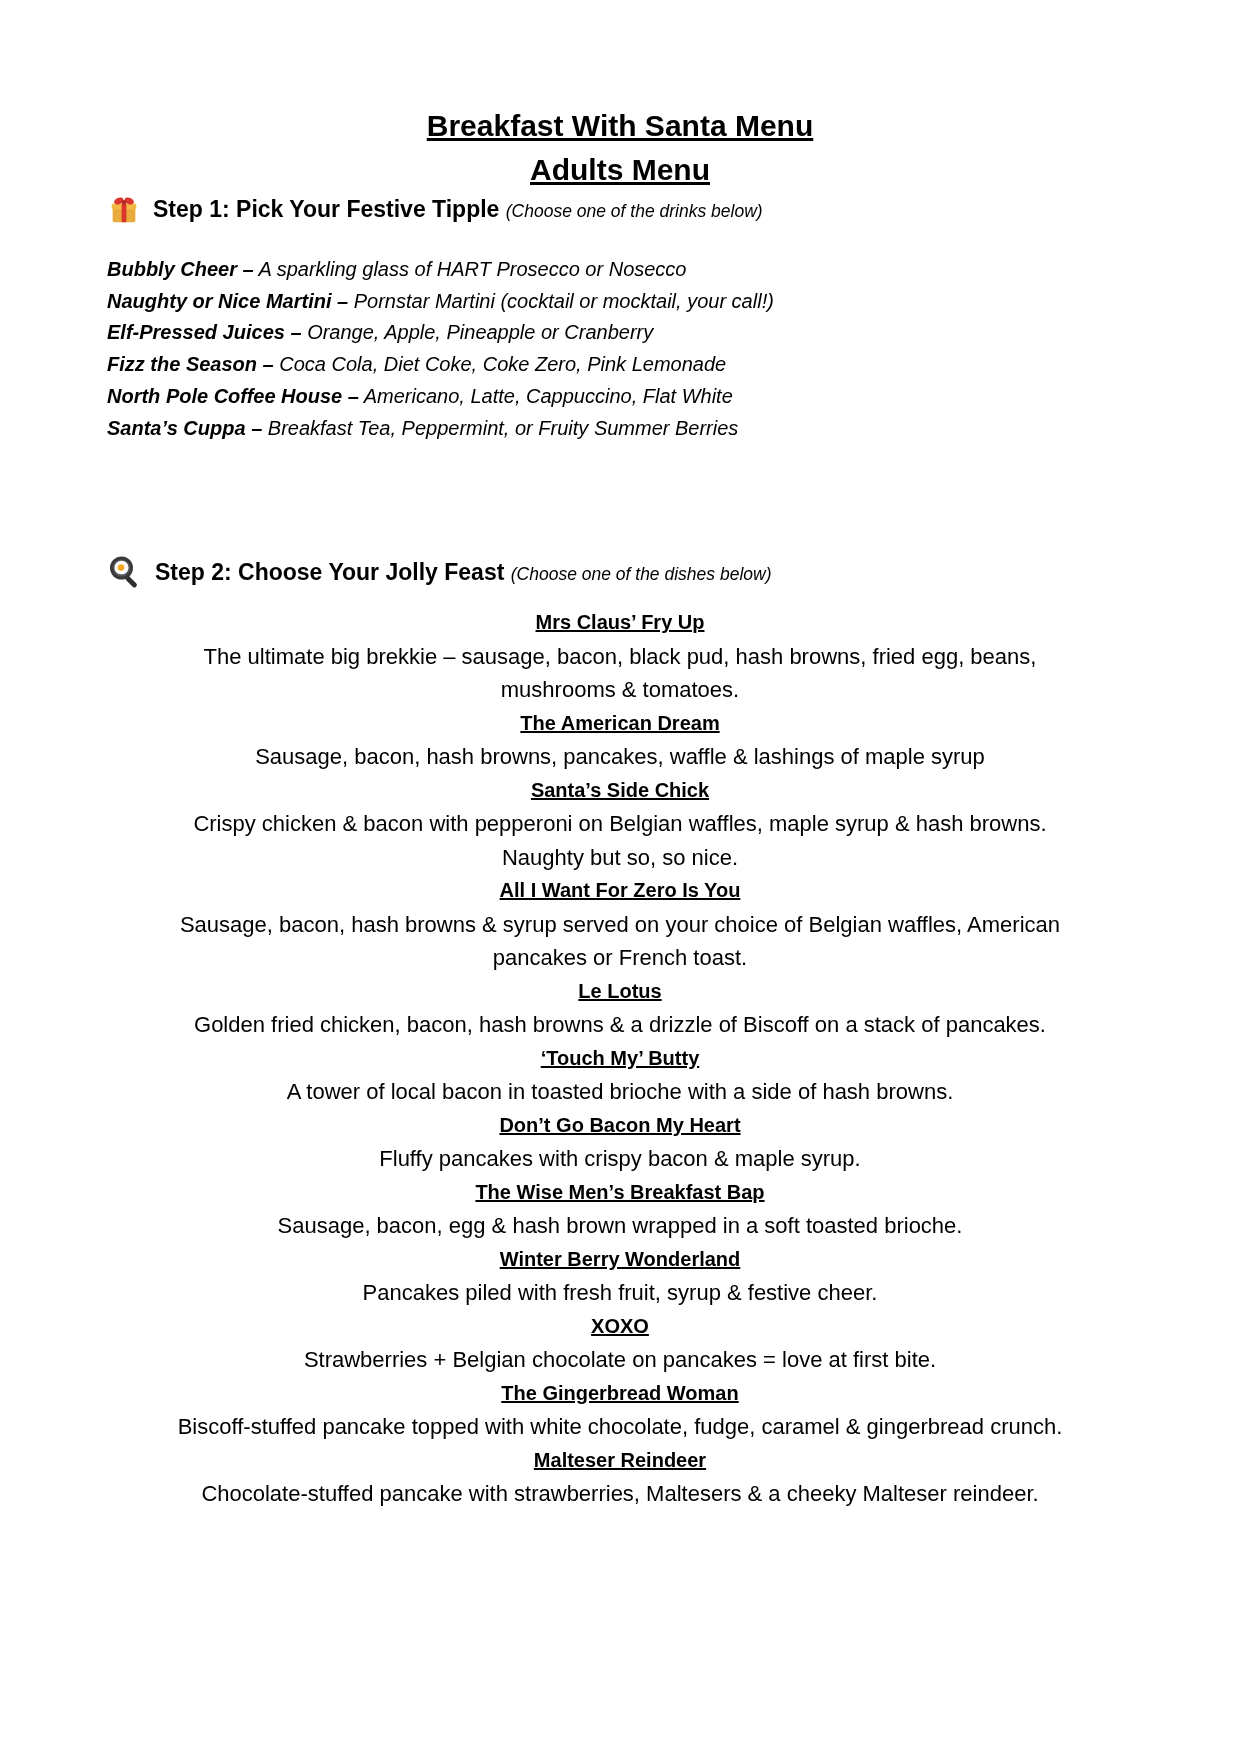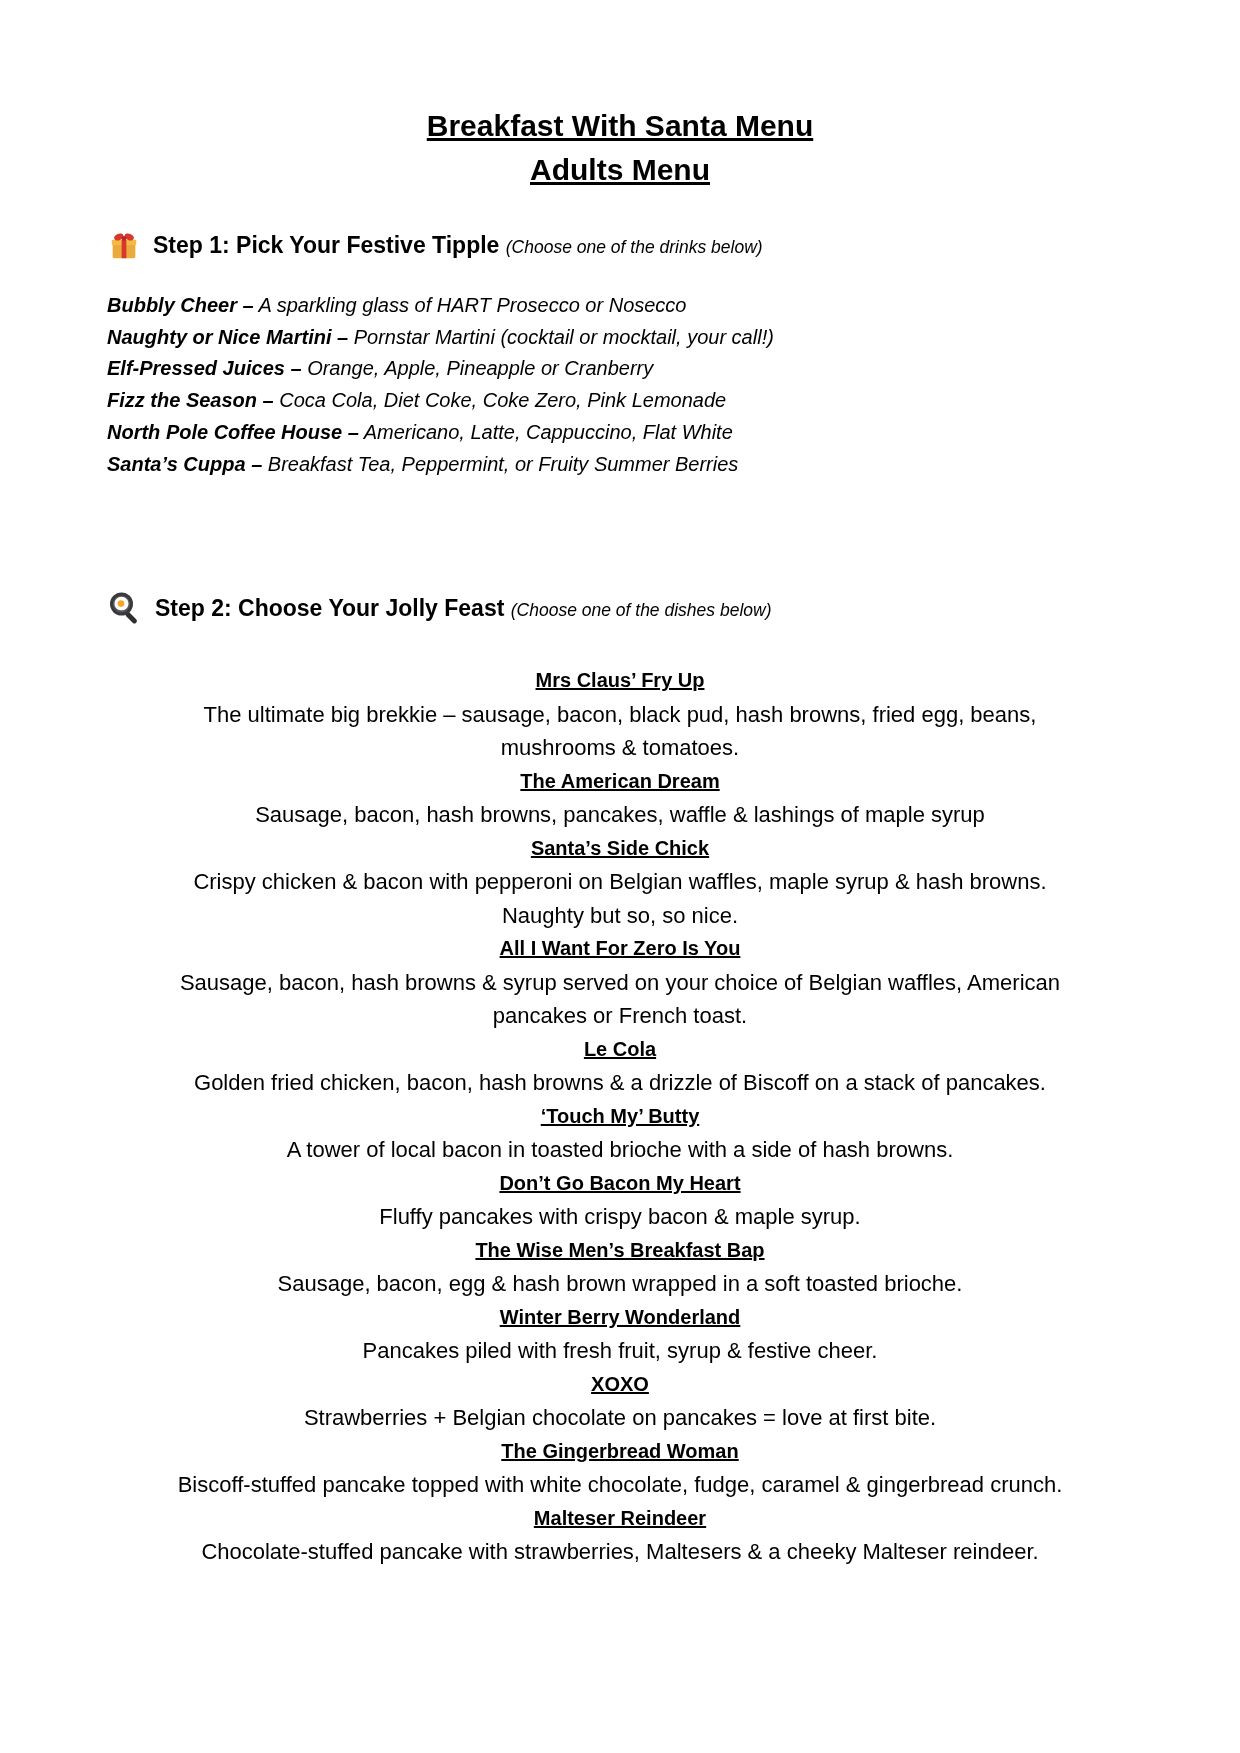--- a/index.html
+++ b/index.html
@@ -33,36 +33,36 @@
   }
   .step-heading .heading-text {
     font-size: 23px;
     font-weight: bold;
   }
   .step-heading .step-note {
     font-size: 17.5px;
     font-weight: normal;
     font-style: italic;
   }
-  .step1 { margin-top: 36px; }
+  .step1 { }
   .step2 { margin-top: 110px; }
   .icon { flex: 0 0 auto; display: inline-flex; }
 
   
   .drinks {
     margin-top: 28px;
     font-size: 20px;
     line-height: 31.7px;
     font-style: italic;
   }
   .drink .b { font-weight: bold; }
 
   
   .dishes {
-    margin: 38px auto 0;
+    margin: 16px auto 0;
     max-width: 912px;
     text-align: center;
   }
   .dish-name {
     font-size: 20px;
     font-weight: bold;
     text-decoration: underline;
     line-height: 33.5px;
   }
   .dish-desc {
@@ -160,21 +160,21 @@
       </div>
       <div class="dish">
         <div class="dish-name">Santa’s Side Chick</div>
         <div class="dish-desc">Crispy chicken &amp; bacon with pepperoni on Belgian waffles, maple syrup &amp; hash browns. Naughty but so, so nice.</div>
       </div>
       <div class="dish">
         <div class="dish-name">All I Want For Zero Is You</div>
         <div class="dish-desc">Sausage, bacon, hash browns &amp; syrup served on your choice of Belgian waffles, American pancakes or French toast.</div>
       </div>
       <div class="dish">
-        <div class="dish-name">Le Cola</div>
+        <div class="dish-name">Le Lotus</div>
         <div class="dish-desc">Golden fried chicken, bacon, hash browns &amp; a drizzle of Biscoff on a stack of pancakes.</div>
       </div>
       <div class="dish">
         <div class="dish-name">‘Touch My’ Butty</div>
         <div class="dish-desc">A tower of local bacon in toasted brioche with a side of hash browns.</div>
       </div>
       <div class="dish">
         <div class="dish-name">Don’t Go Bacon My Heart</div>
         <div class="dish-desc">Fluffy pancakes with crispy bacon &amp; maple syrup.</div>
       </div>

